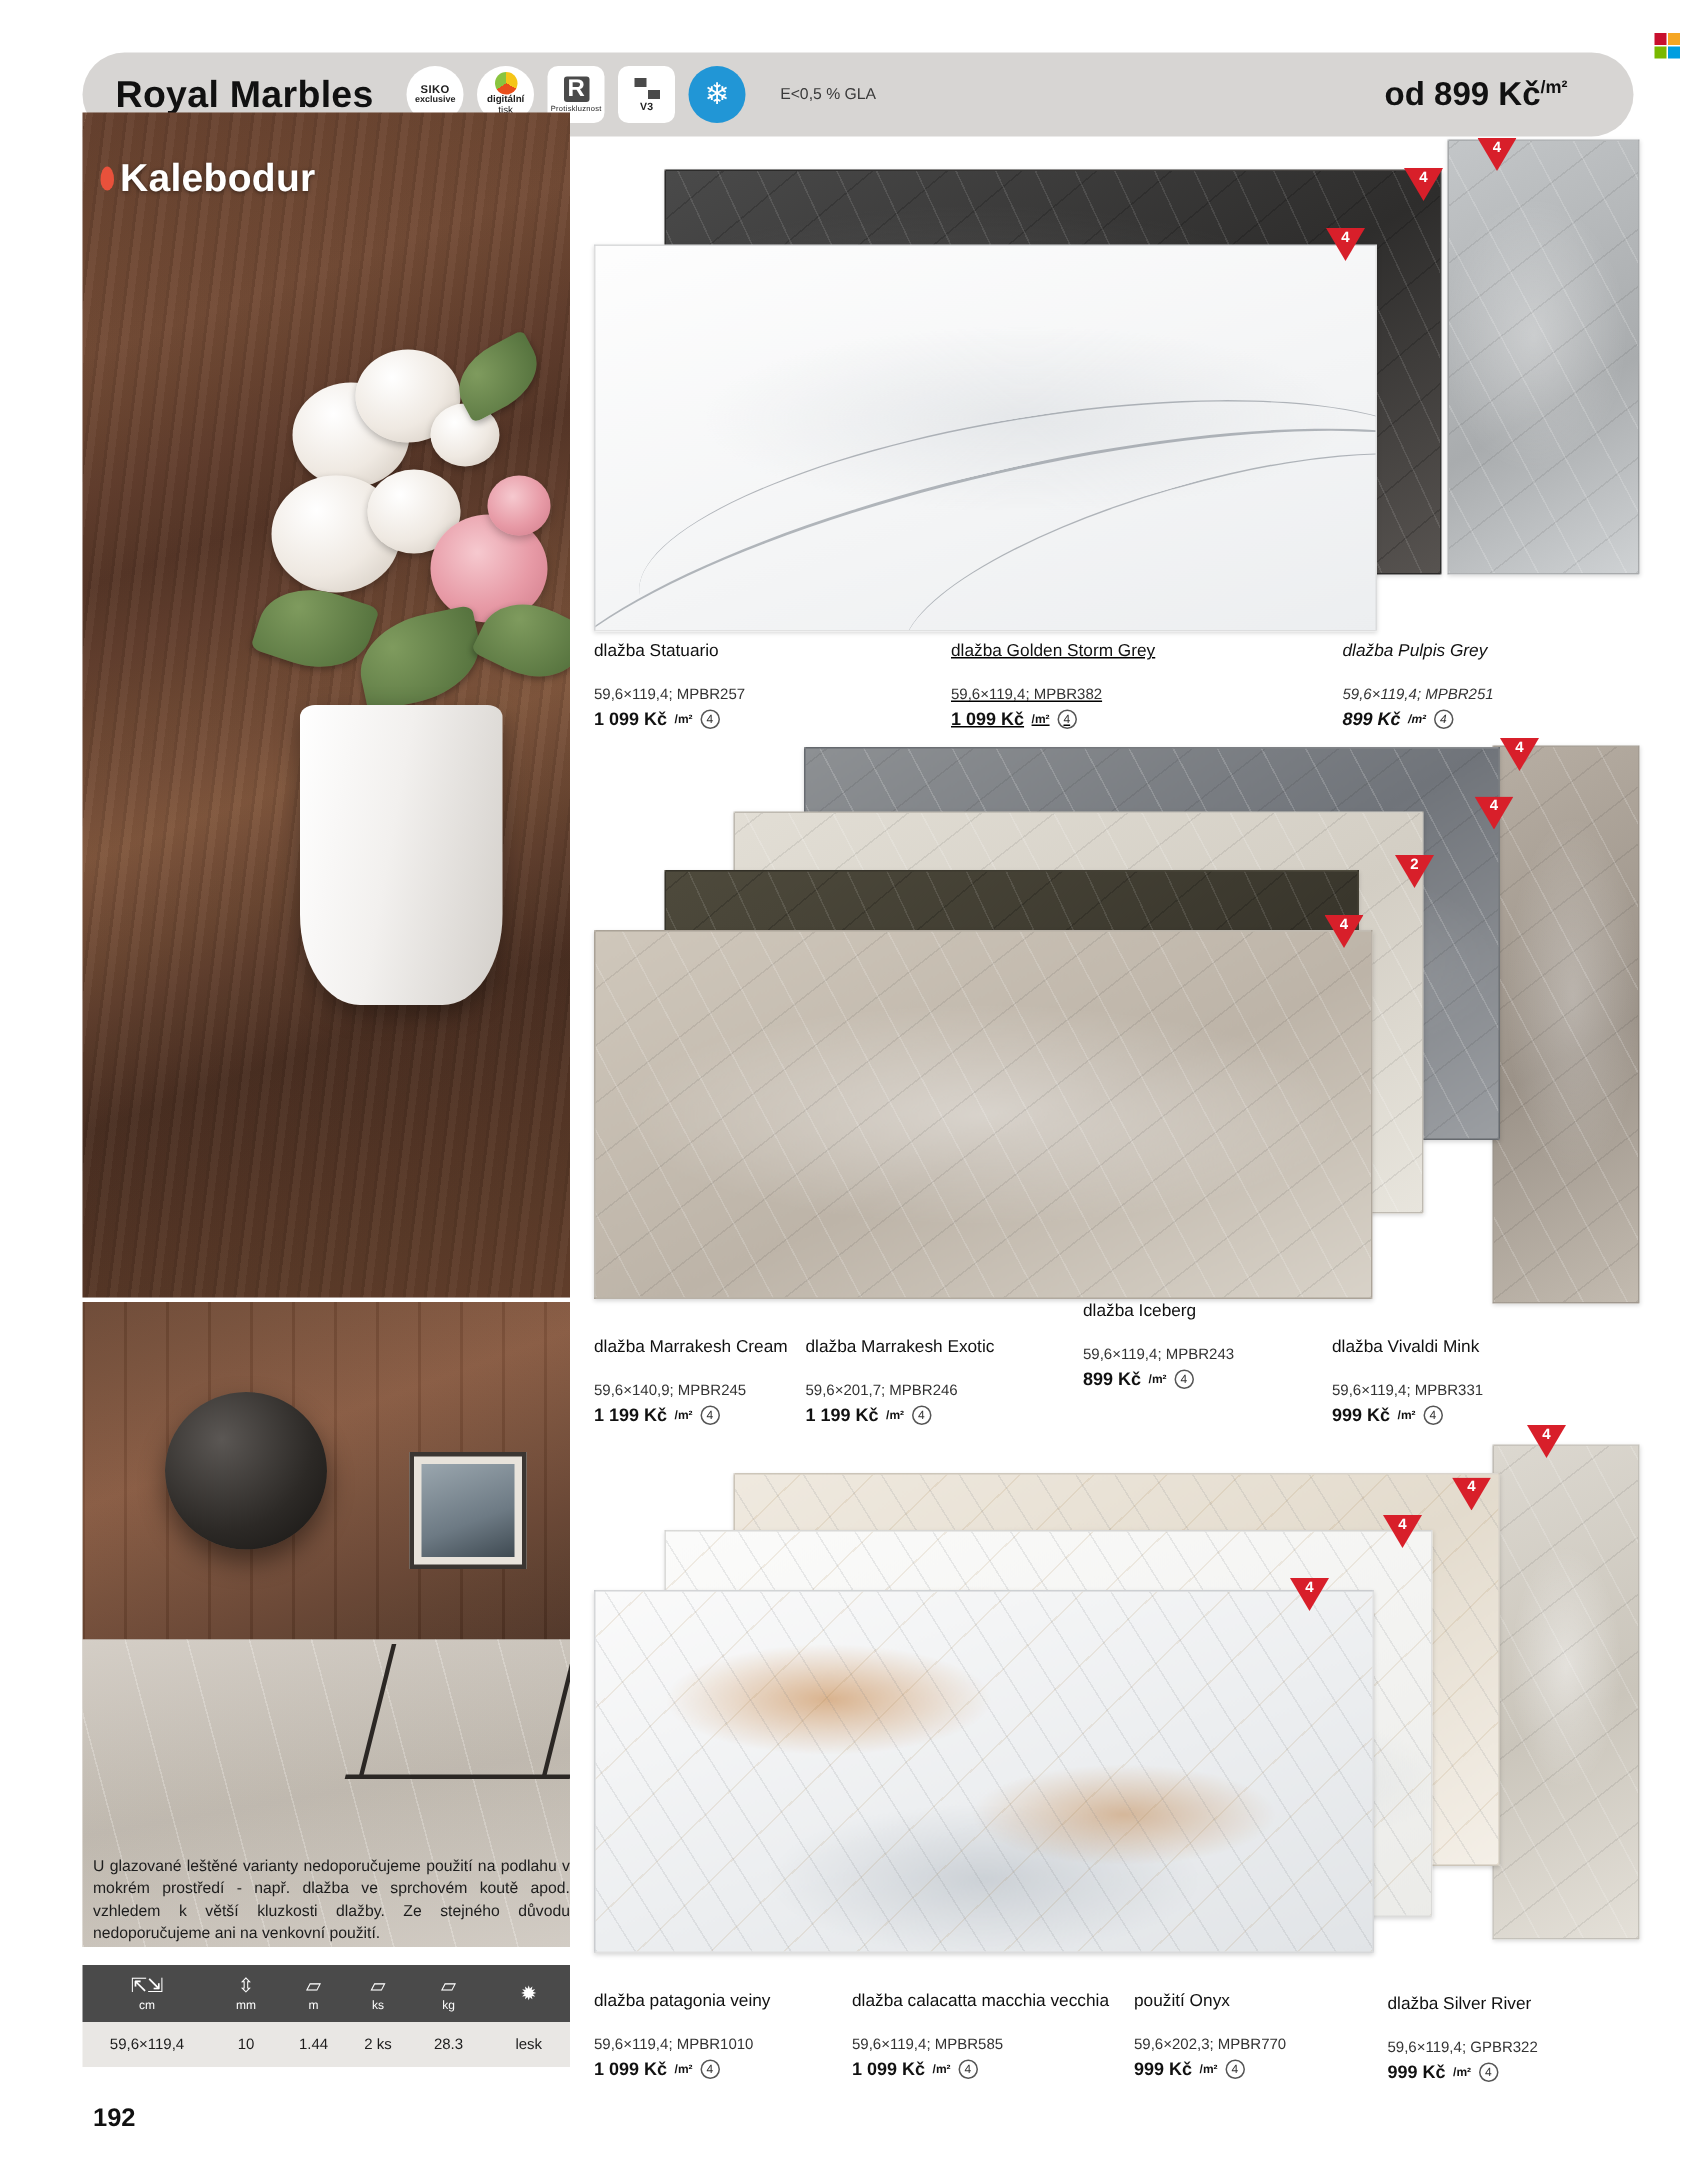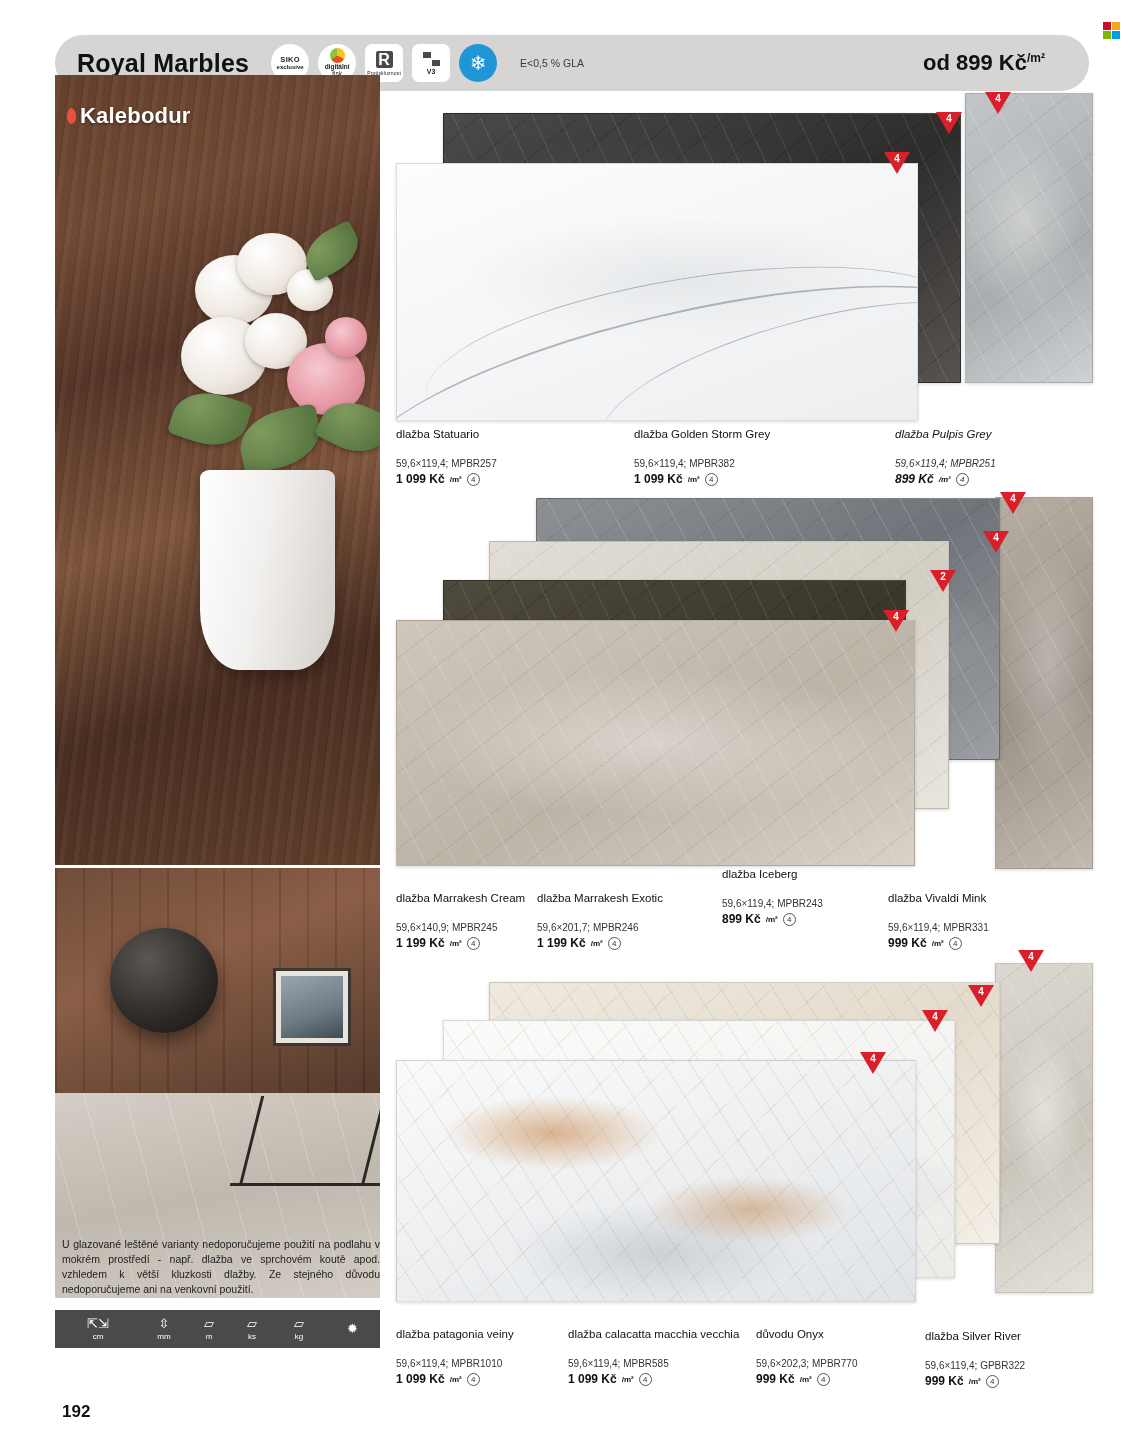--- a/index.html
+++ b/index.html
@@ -128,21 +128,21 @@
   }
   .left-photo-top .grainlines {
     position: absolute; inset: 0;
     background: repeating-linear-gradient(97deg, rgba(0,0,0,.16) 0 2px, rgba(255,255,255,.05) 2px 7px, rgba(0,0,0,.06) 7px 14px);
     opacity: .55;
   }
   .kalebodur {
     position: absolute;
     left: 12px; top: 28px;
     color: #fff;
-    font-size: 22px;
+    font-size: 26px;
     font-weight: bold;
     letter-spacing: .2px;
     display: flex; align-items: center; gap: 4px;
     text-shadow: 0 1px 3px rgba(0,0,0,.5);
   }
   .kalebodur .mark {
     width: 9px; height: 16px;
     background: #e8513b;
     border-radius: 50% 50% 50% 50% / 55% 55% 45% 45%;
     display: inline-block;
@@ -496,20 +496,28 @@
     </div>
     <div class="spec-cell c5">
       <span class="ic">▱</span>
       <span>kg</span>
     </div>
     <div class="spec-cell c6">
       <span class="ic">✹</span>
       <span></span>
     </div>
   </div>
+  <div class="spec-bottom">
+    <div class="c1">59,6×119,4</div>
+    <div class="c2">10</div>
+    <div class="c3">1.44</div>
+    <div class="c4">2 ks</div>
+    <div class="c5">28.3</div>
+    <div class="c6">lesk</div>
+  </div>
 </div>
 
 <div class="page-number">192</div>
 
 <div class="tile m-lightgrey" style="left:965px; top:93px; width:128px; height:290px;"></div>
 <div class="flag" style="left:985px; top:92px;">4</div>
 
 <div class="tile m-darkgrey" style="left:443px; top:113px; width:518px; height:270px;"></div>
 <div class="flag" style="left:936px; top:112px;">4</div>
 
@@ -523,21 +531,21 @@
 <div class="caption" style="left:396px; top:428px;">
   <div class="cap-name">dlažba Statuario</div>
   <div class="cap-code">59,6×119,4; MPBR257</div>
   <div class="cap-price">
     <span>1 099 Kč</span>
       <sup>/m²</sup>
     <span class="circ">4</span>
   </div>
 </div>
 
-<div class="caption" style="left:634px; top:428px;">
+<div class="caption" style="left:634px; top:428px;text-decoration:underline;">
   <div class="cap-name">dlažba Golden Storm Grey</div>
   <div class="cap-code">59,6×119,4; MPBR382</div>
   <div class="cap-price">
     <span>1 099 Kč</span>
       <sup>/m²</sup>
     <span class="circ">4</span>
   </div>
 </div>
 
 <div class="caption" style="left:895px; top:428px;font-style:italic;">
@@ -630,21 +638,21 @@
   <div class="cap-name">dlažba  calacatta macchia vecchia</div>
   <div class="cap-code">59,6×119,4; MPBR585</div>
   <div class="cap-price">
     <span>1 099 Kč</span>
       <sup>/m²</sup>
     <span class="circ">4</span>
   </div>
 </div>
 
 <div class="caption" style="left:756px; top:1328px;">
-  <div class="cap-name">důvodu Onyx</div>
+  <div class="cap-name">použití Onyx</div>
   <div class="cap-code">59,6×202,3; MPBR770</div>
   <div class="cap-price">
     <span>999 Kč</span>
       <sup>/m²</sup>
     <span class="circ">4</span>
   </div>
 </div>
 
 <div class="caption" style="left:925px; top:1330px;">
   <div class="cap-name">dlažba Silver River</div>

